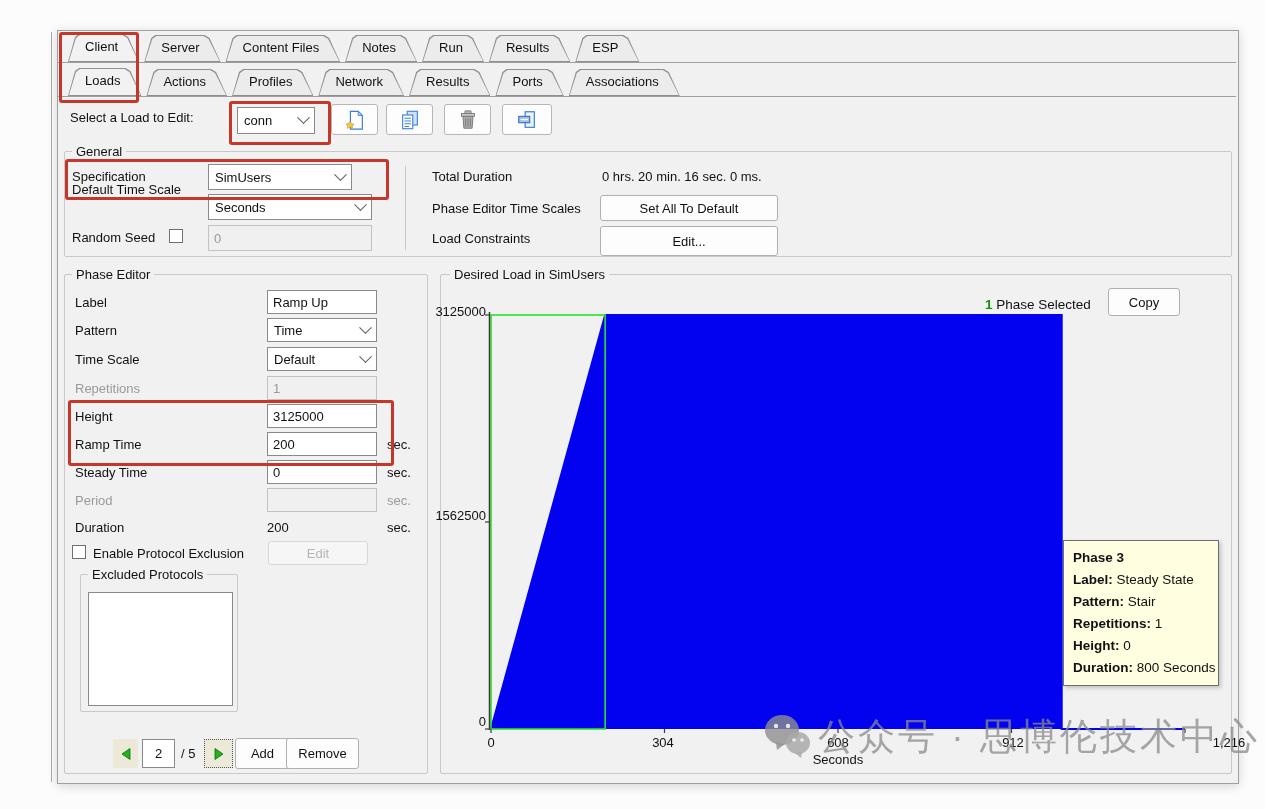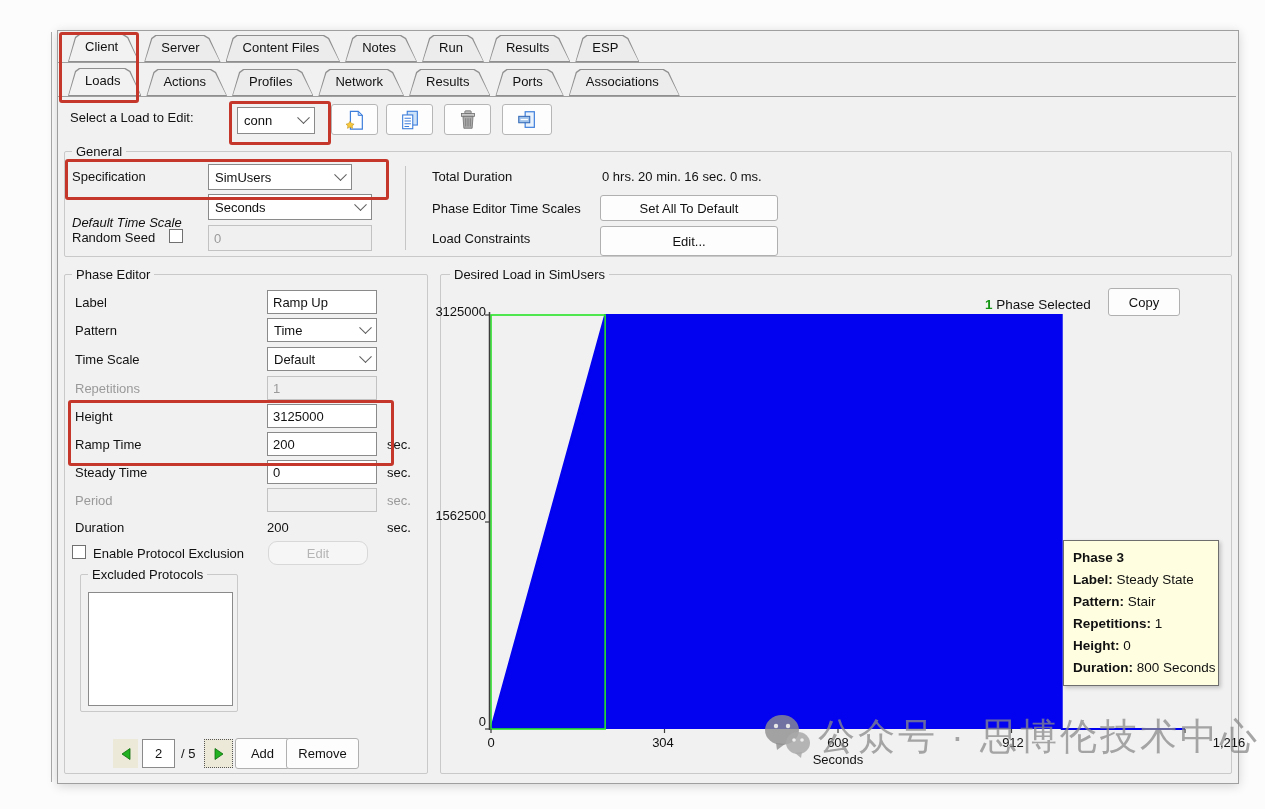--- a/index.html
+++ b/index.html
@@ -36,21 +36,21 @@
        font:13px "Liberation Sans",sans-serif;padding:0 5px;box-sizing:border-box;}
   .txt:disabled,.txt.dis{background:#f0f0f0;border-color:#c2c2c2;color:#9a9a9a;}
   .combo{position:absolute;border:1px solid #8a8a8a;background:#fff;box-sizing:border-box;
          display:flex;align-items:center;padding:0 6px;cursor:default;}
   .combo .ctext{flex:1;white-space:nowrap;overflow:hidden;}
   .chev{width:8px;height:8px;border-right:1.6px solid #5f5f5f;border-bottom:1.6px solid #5f5f5f;
         transform:rotate(45deg) translate(-2px,-2px);margin-left:6px;flex:none;}
   .btn{position:absolute;border:1px solid #b0b0b0;background:#fdfdfd;border-radius:3px;
        font:13px "Liberation Sans",sans-serif;color:#111;text-align:center;box-sizing:border-box;
        display:flex;align-items:center;justify-content:center;cursor:default;}
-  .btn.dis{color:#b5b5b5;border-color:#d8d8d8;background:#f6f6f6;border-radius:9px;}
+  .btn.dis{color:#b5b5b5;border-color:#d8d8d8;background:#f6f6f6;}
   .icobtn{position:absolute;border:1px solid #b6b6b6;background:#fdfdfd;border-radius:3px;
        box-sizing:border-box;display:flex;align-items:center;justify-content:center;}
   .cb{position:absolute;width:14px;height:14px;border:1px solid #707070;background:#fff;box-sizing:border-box;}
   .group{position:absolute;border:1px solid #c9c9c9;border-radius:2px;box-sizing:border-box;}
   .gtitle{position:absolute;background:#f1f1f1;padding:0 4px;white-space:nowrap;z-index:2;}
   .vsep{position:absolute;width:1px;background:#c6c6c6;}
 
   
   .arrowbtn{position:absolute;background:#ece9d8;border:1px solid #ece9d8;box-sizing:border-box;
             display:flex;align-items:center;justify-content:center;}
@@ -189,21 +189,21 @@
 
   <div class="group" style="left:64px;top:151px;width:1168px;height:106px;"></div>
   <span class="gtitle" style="left:72px;top:144px;">General</span>
 
   <span class="lbl" style="left:72px;top:169px;">Specification</span>
   <div class="combo" style="left:208px;top:164px;width:144px;height:26px;">
     <span class="ctext">SimUsers</span>
     <span class="chev"></span>
   </div>
 
-  <span class="lbl" style="left:72px;top:215px;font-style:italic;">Default Time Scale</span>
+  <span class="lbl" style="left:72px;top:182px;">Default Time Scale</span>
   <div class="combo" style="left:208px;top:194px;width:164px;height:26px;">
     <span class="ctext">Seconds</span>
     <span class="chev"></span>
   </div>
 
   <span class="lbl" style="left:72px;top:230px;">Random Seed</span>
   <span class="cb" style="left:169px;top:229px;"></span>
   <input class="txt dis" style="left: 208px; top: 225px; width: 164px; height: 26px;" disabled="" value="0">
 
   <div class="vsep" style="left:405px;top:166px;height:84px;"></div>

